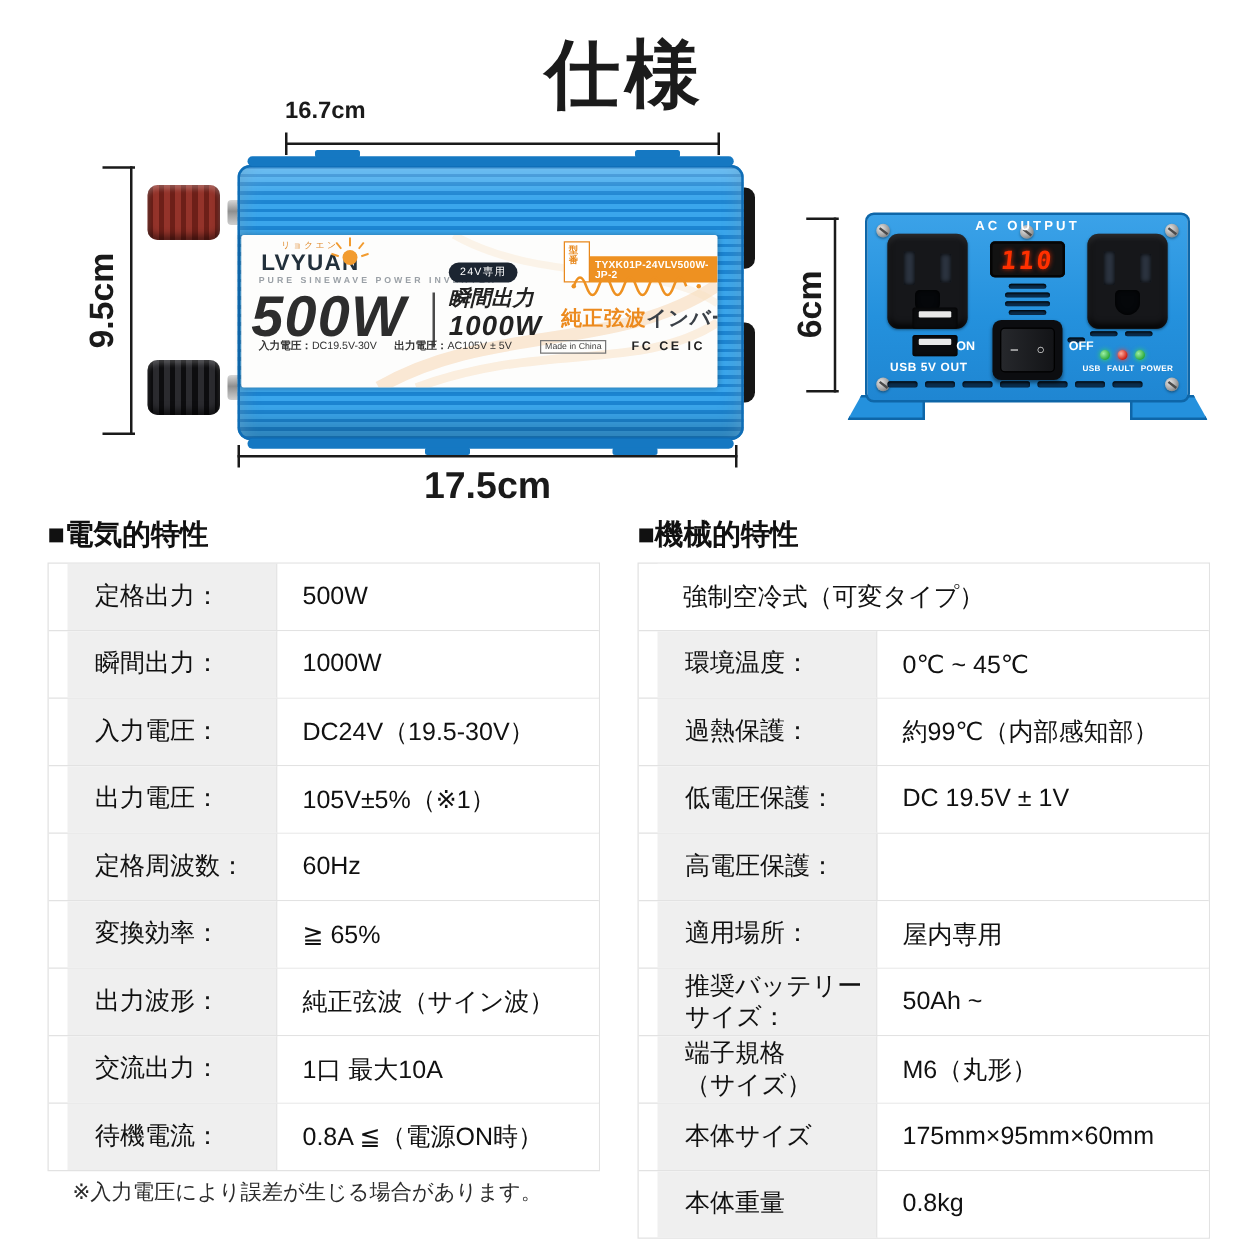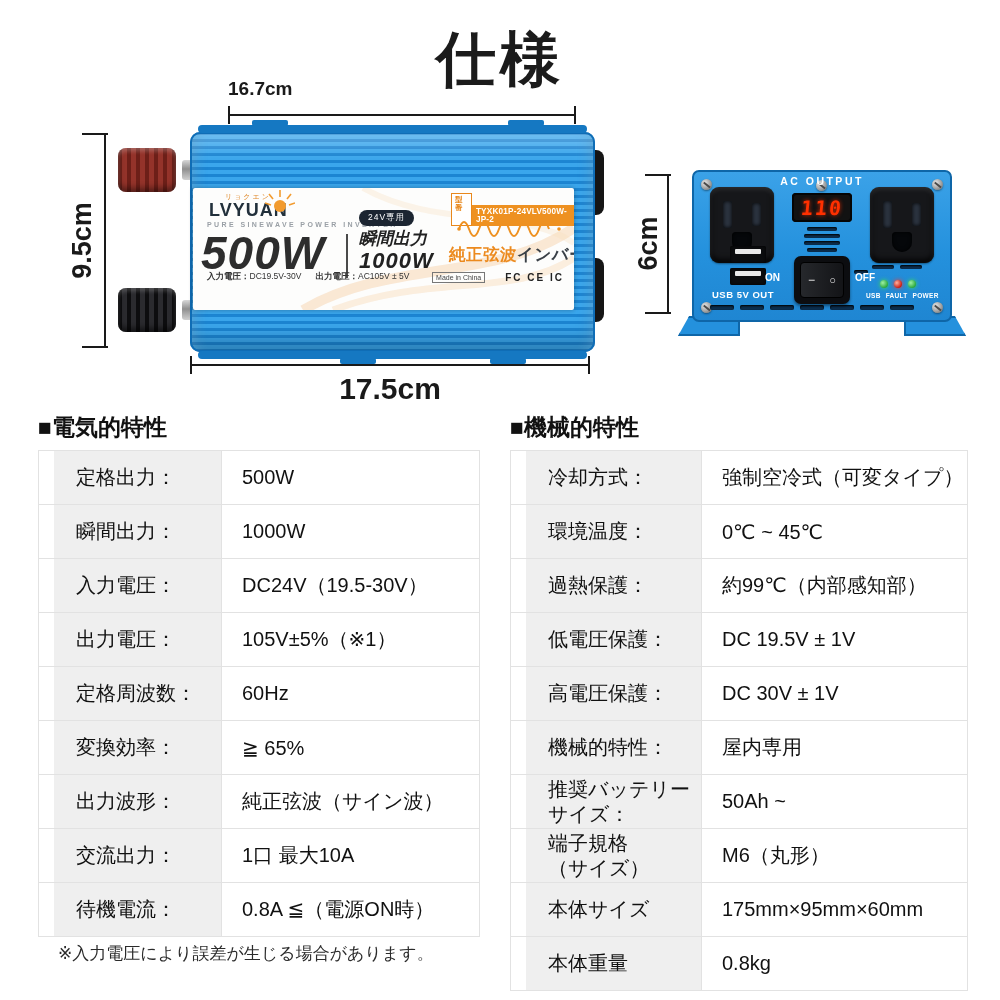--- a/index.html
+++ b/index.html
@@ -314,41 +314,39 @@
       </div>
       <div class="spec-row">
         <div class="spec-label">待機電流：</div>
         <div class="spec-value">0.8A ≦（電源ON時）</div>
       </div>
     </div>
 
   <div class="section-heading" style="left:510px;top:412px;">■機械的特性</div>
   <div class="spec-table" id="mech-table" style="left:510px;top:450px;width:456px;">
       <div class="spec-row">
-        <div class="spec-label">冷却方式：</div>
         <div class="spec-value">強制空冷式（可変タイプ）</div>
       </div>
       <div class="spec-row">
         <div class="spec-label">環境温度：</div>
         <div class="spec-value">0℃ ~ 45℃</div>
       </div>
       <div class="spec-row">
         <div class="spec-label">過熱保護：</div>
         <div class="spec-value">約99℃（内部感知部）</div>
       </div>
       <div class="spec-row">
         <div class="spec-label">低電圧保護：</div>
         <div class="spec-value">DC 19.5V ± 1V</div>
       </div>
       <div class="spec-row">
         <div class="spec-label">高電圧保護：</div>
-        <div class="spec-value">DC 30V ± 1V</div>
-      </div>
-      <div class="spec-row">
-        <div class="spec-label">機械的特性：</div>
+      </div>
+      <div class="spec-row">
+        <div class="spec-label">適用場所：</div>
         <div class="spec-value">屋内専用</div>
       </div>
       <div class="spec-row">
         <div class="spec-label">推奨バッテリー
 サイズ：</div>
         <div class="spec-value">50Ah ~</div>
       </div>
       <div class="spec-row">
         <div class="spec-label">端子規格
 （サイズ）</div>

